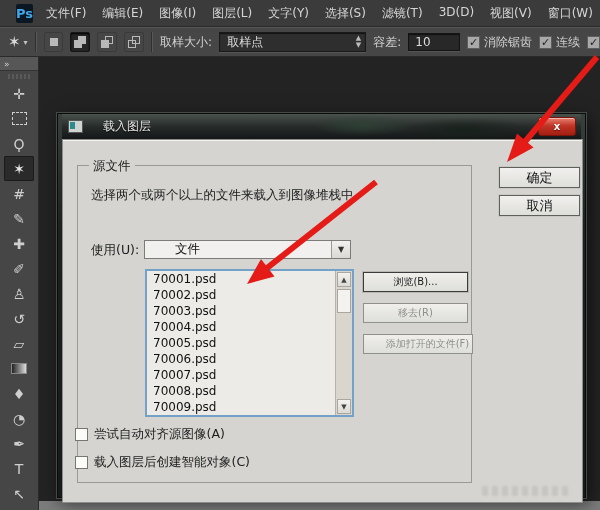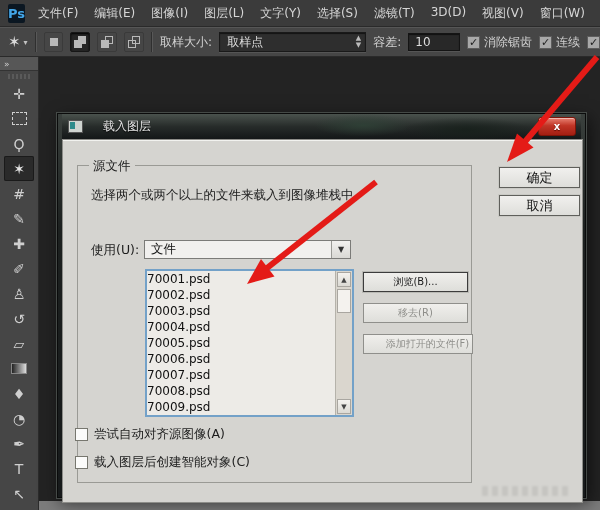--- a/index.html
+++ b/index.html
@@ -1,21 +1,21 @@
 <!DOCTYPE html>
 <html><head>
 <meta charset="utf-8">
 <style>
   html,body{margin:0;padding:0;}
   body{font-family:"DejaVu Sans","Liberation Sans",sans-serif;}
   .screen{position:relative;width:600px;height:510px;overflow:hidden;background:#242424;}
 
   
   .menubar{position:absolute;left:0;top:0;width:600px;height:27px;background:#3b3b3b;
-    display:flex;align-items:center;gap:13px;padding-left:8px;box-sizing:border-box;
+    display:flex;align-items:center;gap:13px;padding-left:16px;box-sizing:border-box;
     border-bottom:1px solid #2a2a2a;}
   .ps-logo{width:28px;height:19px;background:#0b1722;color:#43a6e8;font-weight:bold;
     font-size:13px;display:flex;align-items:center;justify-content:center;border-radius:2px;}
   .menu-item{color:#d6d6d6;font-size:12px;white-space:nowrap;}
 
   
   .optionsbar{position:absolute;left:0;top:27px;width:600px;height:30px;background:#464646;
     border-top:1px solid #565656;border-bottom:1px solid #2a2a2a;display:flex;align-items:center;
     gap:7px;padding-left:8px;box-sizing:border-box;}
   .tool-preset{display:flex;align-items:center;gap:3px;color:#cfcfcf;}
@@ -79,27 +79,27 @@
 
   .groupbox{position:absolute;left:14px;top:25px;width:395px;height:318px;border:1px solid #9a9a95;
     box-sizing:border-box;}
   .group-title{position:absolute;left:11px;top:-8px;background:#d5d4d0;padding:0 4px;
     font-size:12.5px;color:#1c1c1c;}
   .desc{position:absolute;left:13px;top:21px;font-size:12.5px;color:#1c1c1c;white-space:nowrap;}
 
   .use-row-label{position:absolute;left:13px;top:76px;font-size:12.5px;color:#1c1c1c;}
   .use-select{position:absolute;left:66px;top:74px;width:207px;height:19px;background:#f1f0ee;
     border:1px solid #7b7b78;box-sizing:border-box;display:flex;align-items:center;}
-  .use-value{font-size:12.5px;color:#111;padding-left:6px;flex:1;}
+  .use-value{font-size:12.5px;color:#111;padding-left:6px;flex:1;margin-left:24px;}
   .dd-btn{width:19px;height:100%;border-left:1px solid #9a9a96;background:linear-gradient(180deg,#f2f1ef,#d9d8d4);
     display:flex;align-items:center;justify-content:center;font-size:8px;color:#333;box-sizing:border-box;}
 
   .listbox{position:absolute;left:67px;top:103px;width:209px;height:148px;background:#edebe7;
     border:2px solid #73a1c8;box-sizing:border-box;overflow:hidden;}
-  .file-item{font-size:12px;color:#111;line-height:16.0px;padding-left:0;white-space:nowrap;}
+  .file-item{font-size:12px;color:#111;line-height:16.0px;padding-left:6px;white-space:nowrap;}
   .scrollbar{position:absolute;right:0;top:0;width:17px;height:100%;background:#dad6ce;
     border-left:1px solid #b5b2aa;box-sizing:border-box;}
   .sb-btn{position:absolute;left:1px;width:14px;height:15px;background:linear-gradient(180deg,#f4f2ee,#dcdad4);
     border:1px solid #a9a6a0;box-sizing:border-box;font-size:7px;color:#444;display:flex;
     align-items:center;justify-content:center;}
   .sb-up{top:1px;}
   .sb-down{bottom:1px;}
   .sb-thumb{position:absolute;left:1px;top:18px;width:14px;height:24px;background:#f4f2ee;
     border:1px solid #a9a6a0;box-sizing:border-box;}
 

